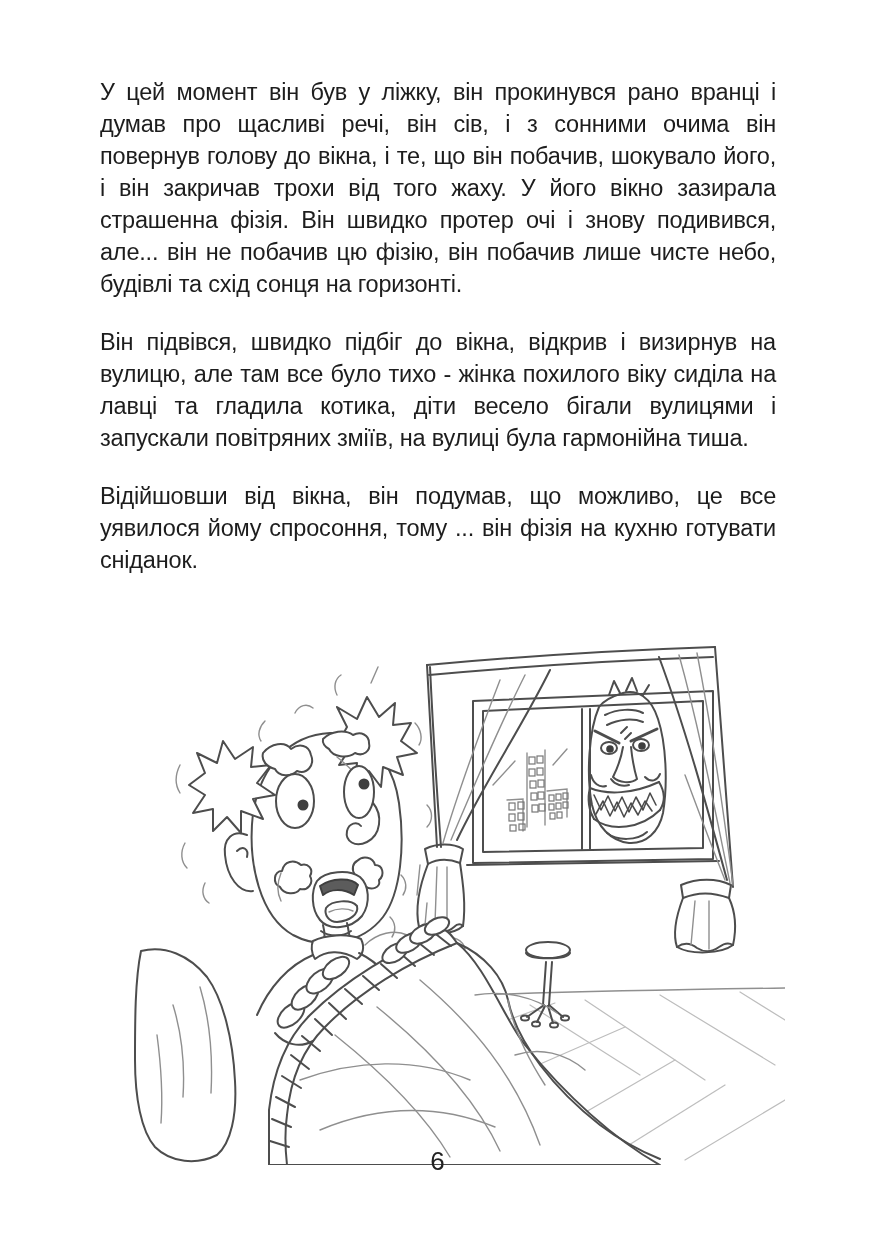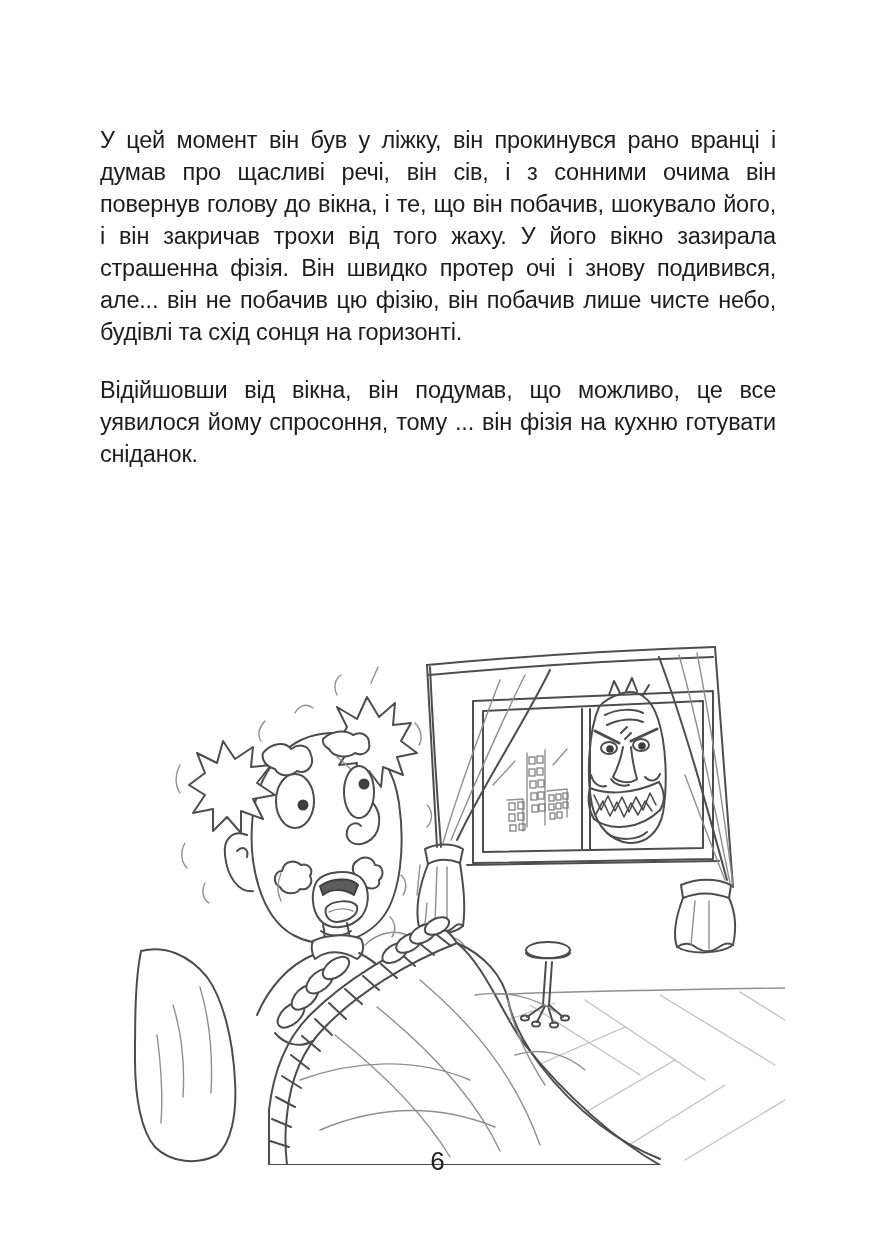--- a/index.html
+++ b/index.html
@@ -9,21 +9,20 @@
     background:#ffffff;
     font-family:"Liberation Sans","DejaVu Sans",sans-serif;
     overflow:hidden;
   }
   .text-block{
     position:absolute;left:100px;top:76px;width:676px;
     color:#1d1d1d;
     font-size:23.5px;line-height:32px;
     text-align:justify;
     letter-spacing:-0.2px;
-    margin-top:48px;
   }
   .text-block p{margin:0 0 26px 0;}
   .illustration{
     position:absolute;left:85px;top:635px;width:700px;height:530px;
   }
   .page-number{
     position:absolute;left:0;top:1146px;width:875px;
     text-align:center;
     font-size:26px;color:#222222;
     z-index:2;
@@ -34,20 +33,21 @@
   svg .fillwhite{fill:#ffffff;}
   svg .dark{fill:#3f3f3f;stroke:#3f3f3f;}
 </style>
 </head>
 <body>
 
 <div class="page">
 
   <div class="text-block">
     <p>У цей момент він був у ліжку, він прокинувся рано вранці і думав про щасливі речі, він сів, і з сонними очима він повернув голову до вікна, і те, що він побачив, шокувало його, і він закричав трохи від того жаху. У його вікно зазирала страшенна фізія. Він швидко протер очі і знову подивився, але... він не побачив цю фізію, він побачив лише чисте небо, будівлі та схід сонця на горизонті.</p>
+    <p>Він підвівся, швидко підбіг до вікна, відкрив і визирнув на вулицю, але там все було тихо - жінка похилого віку сиділа на лавці та гладила котика, діти весело бігали вулицями і запускали повітряних зміїв, на вулиці була гармонійна тиша.</p>
     <p>Відійшовши від вікна, він подумав, що можливо, це все уявилося йому спросоння, тому ... він фізія на кухню готувати сніданок.</p>
   </div>
 
   <svg class="illustration" viewBox="0 0 700 530" role="img" aria-label="Hand-drawn pencil sketch: a frightened bald man with wild hair tufts sits up in bed clutching a quilted blanket; a fanged monster face peers through the right pane of a curtained window; buildings are visible through the left pane; a small stool stands on the tiled floor beside the bed.">
 
     <g class="main">
       <path d="M 342,30 C 440,21 540,15 630,12"></path>
       <path d="M 344,40 C 440,31 542,25 628,22"></path>
       <path d="M 342,30 L 352,212"></path>
       <path d="M 630,12 L 648,252"></path>

